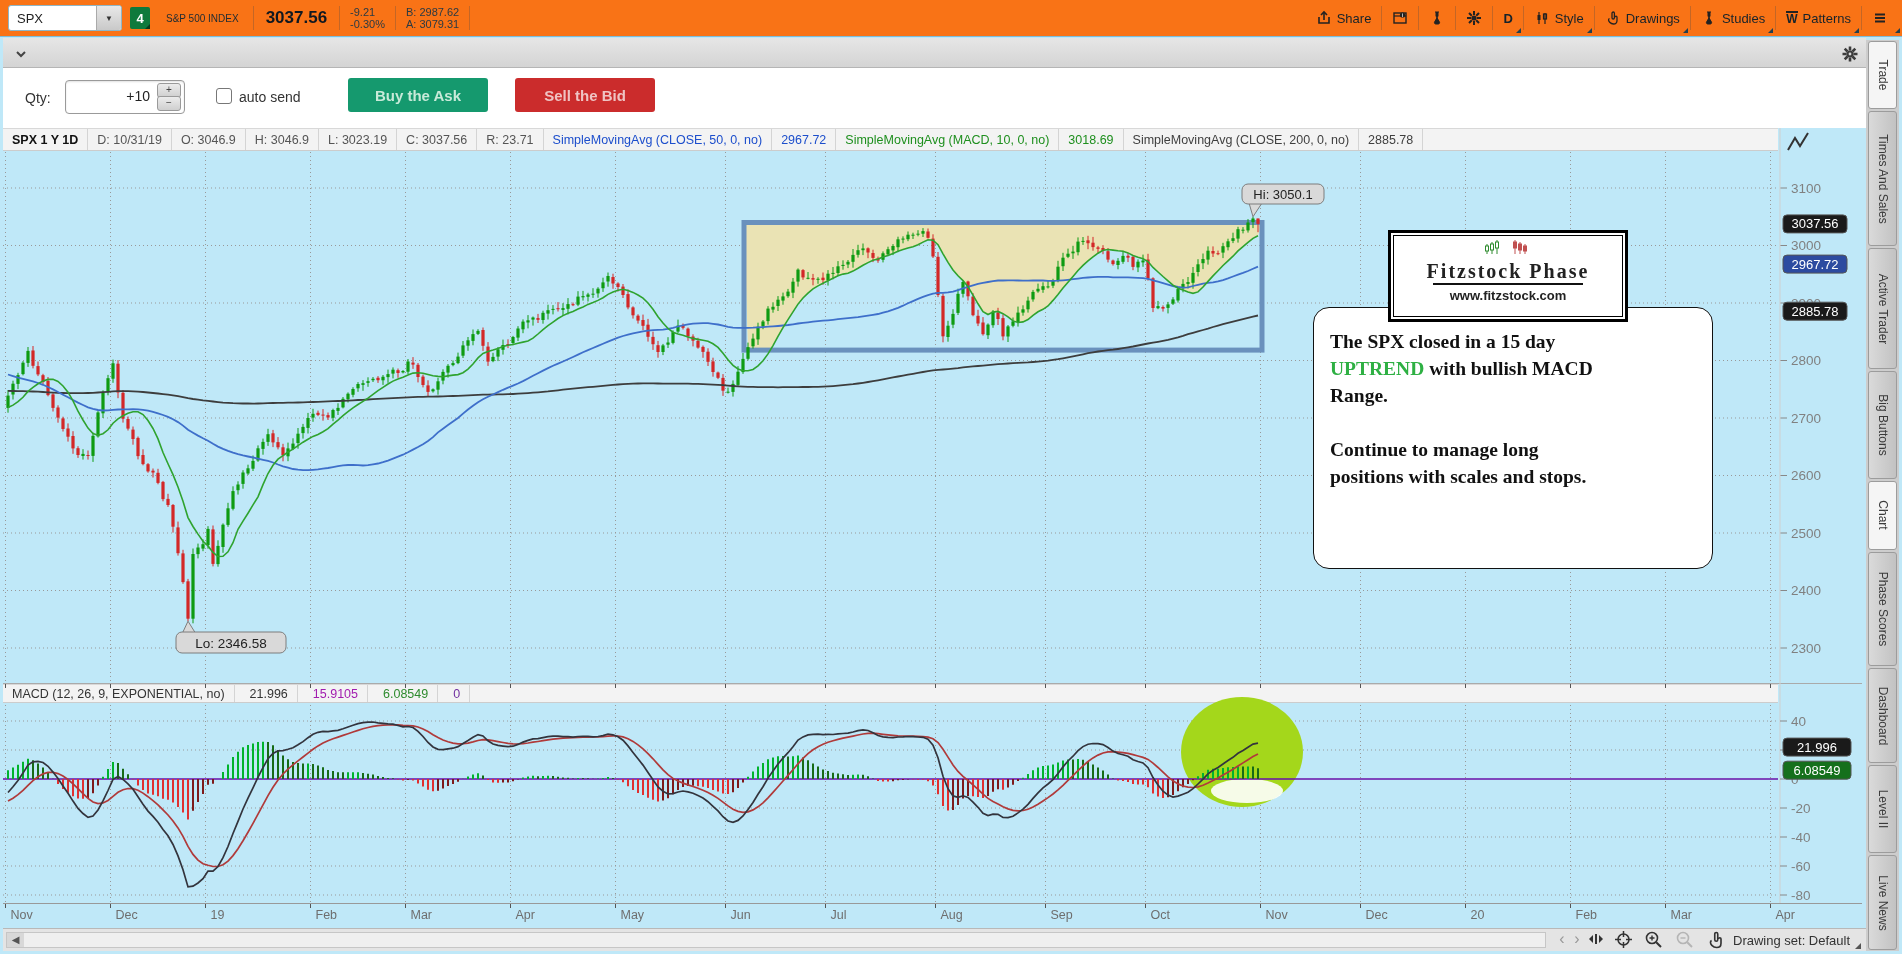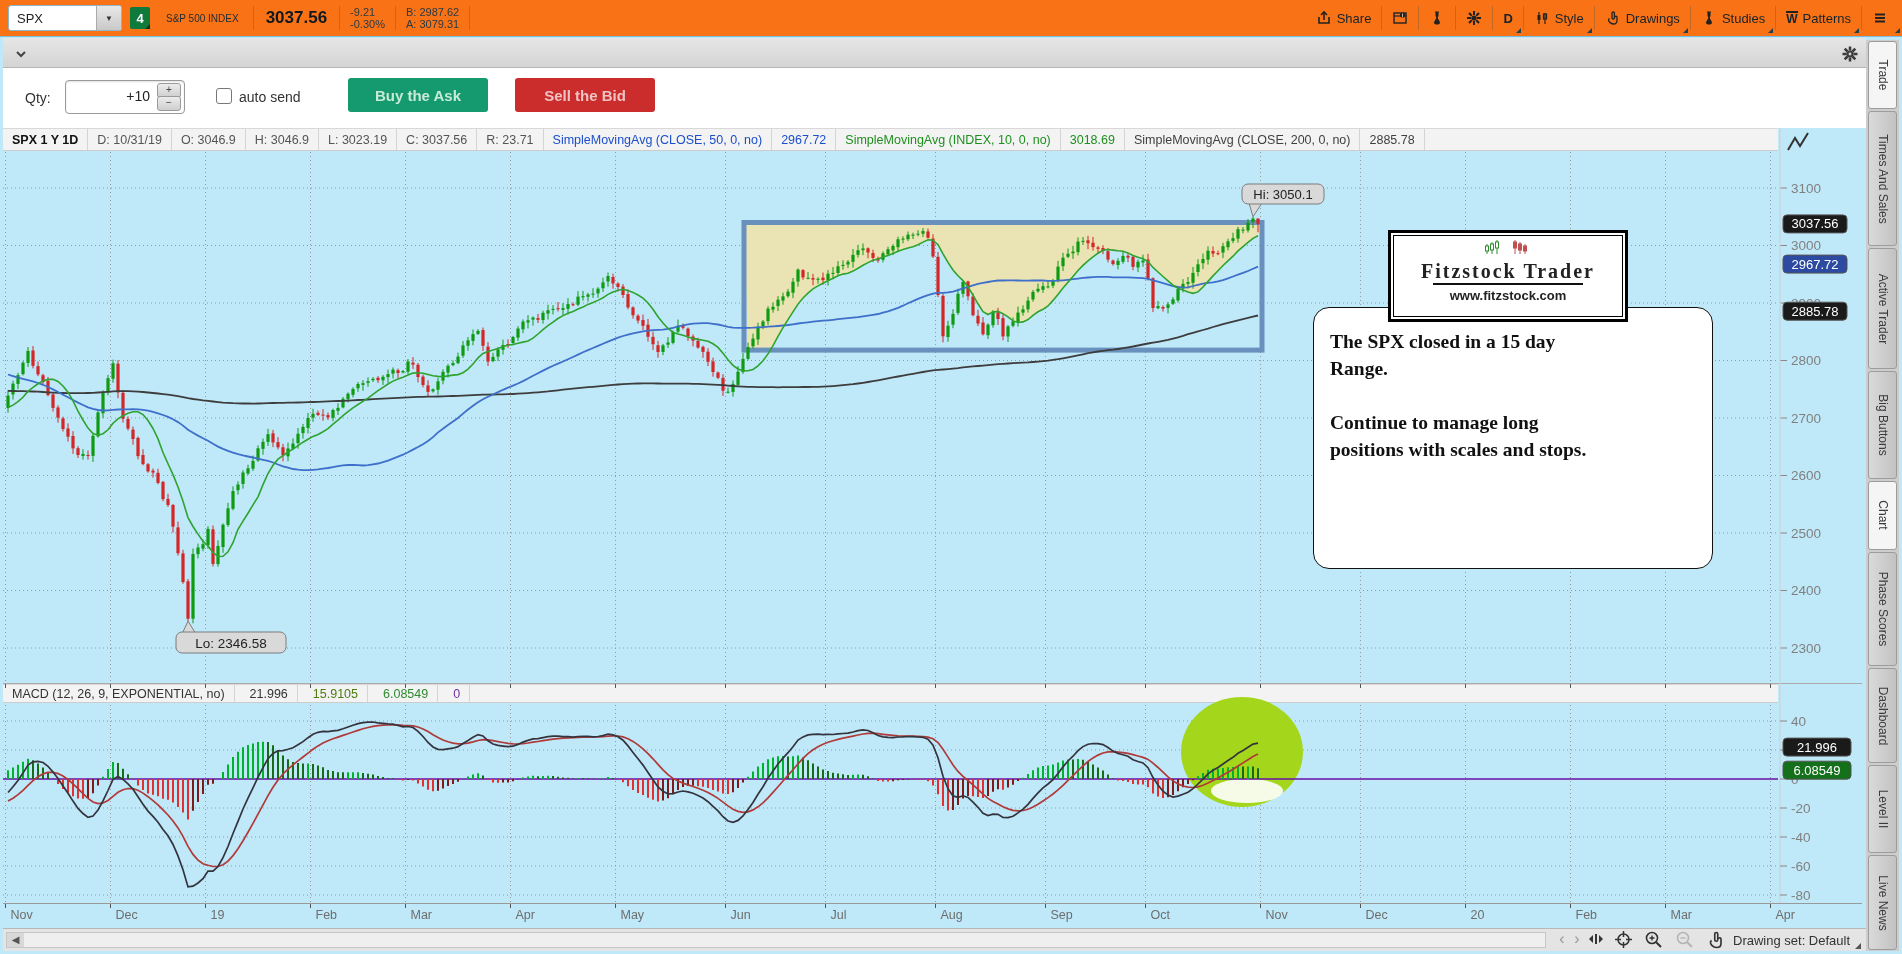--- a/index.html
+++ b/index.html
@@ -204,29 +204,29 @@
   <div id="chart-hdr" class="hdr-strip">
     <div class="hcell htitle">SPX 1 Y 1D</div>
   <div class="hcell">D: 10/31/19</div>
       <div class="hcell">O: 3046.9</div>
       <div class="hcell">H: 3046.9</div>
       <div class="hcell">L: 3023.19</div>
       <div class="hcell">C: 3037.56</div>
       <div class="hcell">R: 23.71</div>
       <div class="hcell" style="color: rgb(28, 78, 204);">SimpleMovingAvg (CLOSE, 50, 0, no)</div>
       <div class="hcell" style="color: rgb(28, 78, 204);">2967.72</div>
-      <div class="hcell" style="color: rgb(30, 143, 30);">SimpleMovingAvg (INDEX, 10, 0, no)</div>
+      <div class="hcell" style="color: rgb(30, 143, 30);">SimpleMovingAvg (MACD, 10, 0, no)</div>
       <div class="hcell" style="color: rgb(30, 143, 30);">3018.69</div>
       <div class="hcell" style="color: rgb(63, 63, 63);">SimpleMovingAvg (CLOSE, 200, 0, no)</div>
       <div class="hcell" style="color: rgb(63, 63, 63);">2885.78</div>
     </div>
   <div id="macd-hdr" class="hdr-strip">
     <div class="hcell" style="color:#333;">MACD (12, 26, 9, EXPONENTIAL, no)</div>
   <div class="hcell" style="color: rgb(51, 51, 51);">21.996</div>
-      <div class="hcell" style="color: #4d7c0f;">15.9105</div>
+      <div class="hcell" style="color: #a21caf;">15.9105</div>
       <div class="hcell" style="color: rgb(46, 139, 46);">6.08549</div>
       <div class="hcell" style="color: rgb(112, 48, 160);">0</div>
     </div>
 
   <svg id="chart-svg" width="1863" height="798" viewBox="3 128 1863 798">
       <line x1="5.5" y1="152" x2="5.5" y2="683" stroke="#999" stroke-width="1" stroke-dasharray="1 3"></line>
       <line x1="5.5" y1="705" x2="5.5" y2="902" stroke="#999" stroke-width="1" stroke-dasharray="1 3"></line>
       <line x1="5.5" y1="683" x2="5.5" y2="688" stroke="#555" stroke-width="1"></line>
       <line x1="5.5" y1="903" x2="5.5" y2="908" stroke="#555" stroke-width="1"></line>
       <text x="10.5" y="919" font-size="12.5" fill="#6e6e6e" font-family="Liberation Sans,sans-serif">Nov</text>
@@ -1172,28 +1172,29 @@
             <path d="M33 2v14" stroke-width="1"></path>
             <path d="M38 4v12" stroke-width="1"></path>
             <path d="M43 6v10" stroke-width="1"></path>
           </g>
         <g fill="#c05050" stroke="#c05050">
             <rect x="31.5" y="4" width="3" height="6"></rect>
             <rect x="36.5" y="6" width="3" height="6"></rect>
             <rect x="41.5" y="8" width="3" height="5"></rect>
           </g>
       </svg>
-      <div id="logo-title">Fitzstock Trader</div>
+      <div id="logo-title">Fitzstock Phase</div>
       <div id="logo-underline"></div>
       <div id="logo-url">www.fitzstock.com</div>
     </div>
   </div>
 
   <div id="note-box">
       <div class="nline"><span>The SPX closed in a 15 day</span></div>
+      <div class="nline"><span class="ngreen">UPTREND</span><span> with bullish MACD</span></div>
       <div class="nline"><span>Range.</span></div>
       <div class="nline">&nbsp;</div>
       <div class="nline"><span>Continue to manage long</span></div>
       <div class="nline"><span>positions with scales and stops.</span></div>
     </div>
 
   <div id="bottombar">
     <div id="scroll-track">
       <div id="scroll-left-arrow">◀</div>
     </div>

